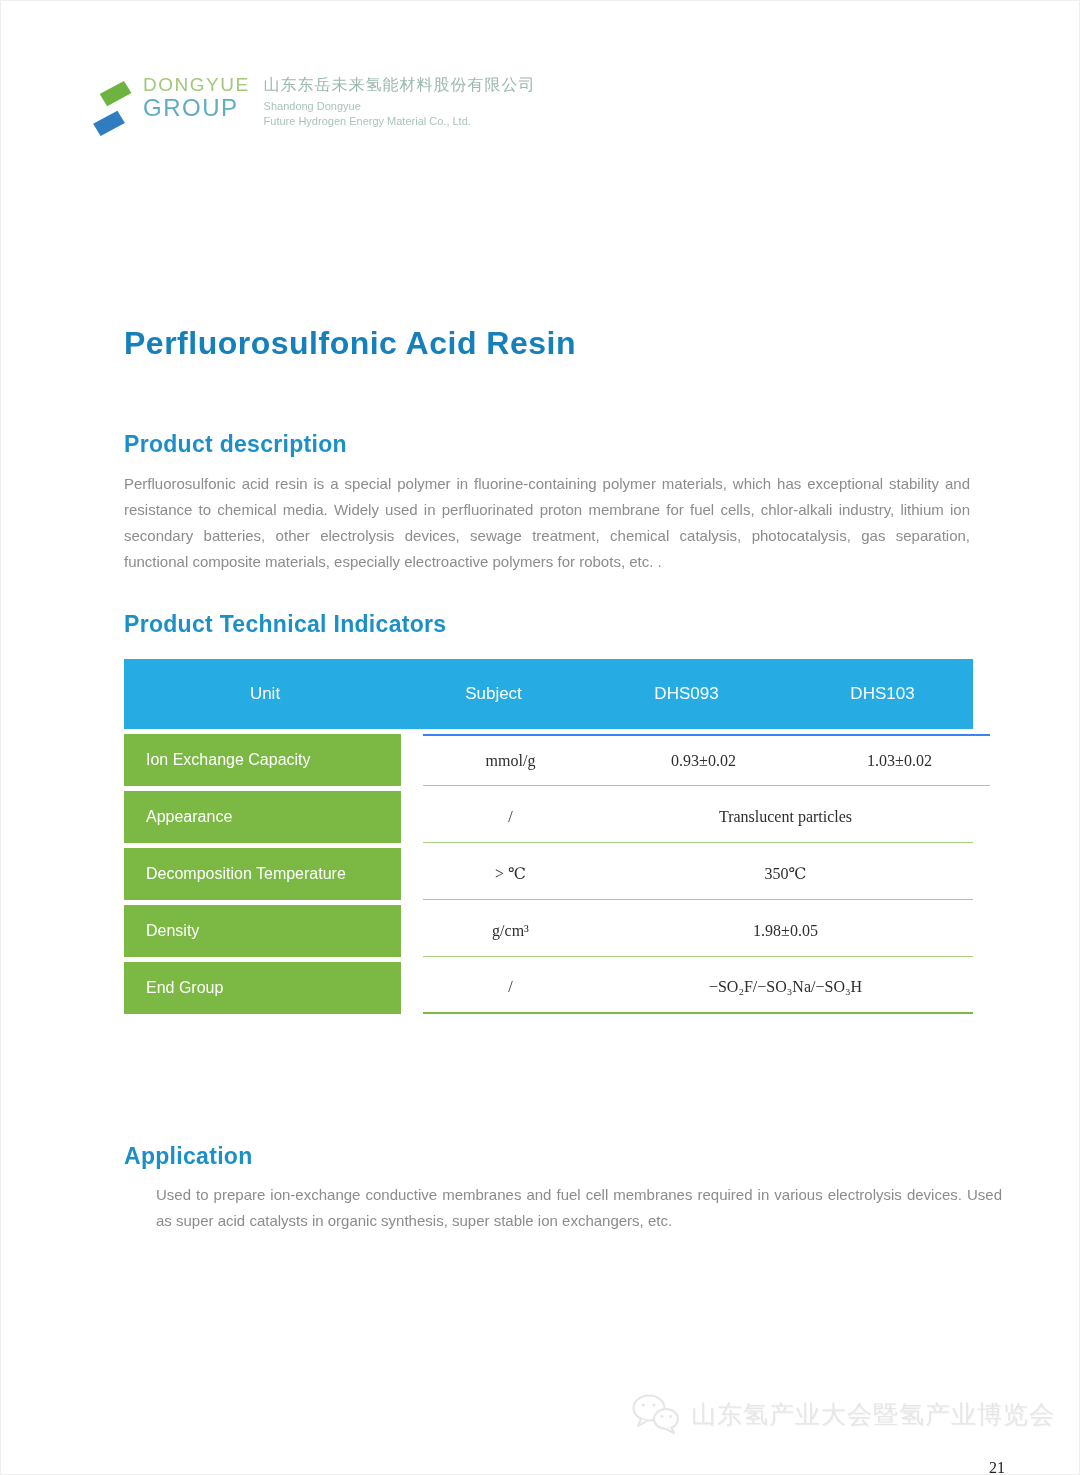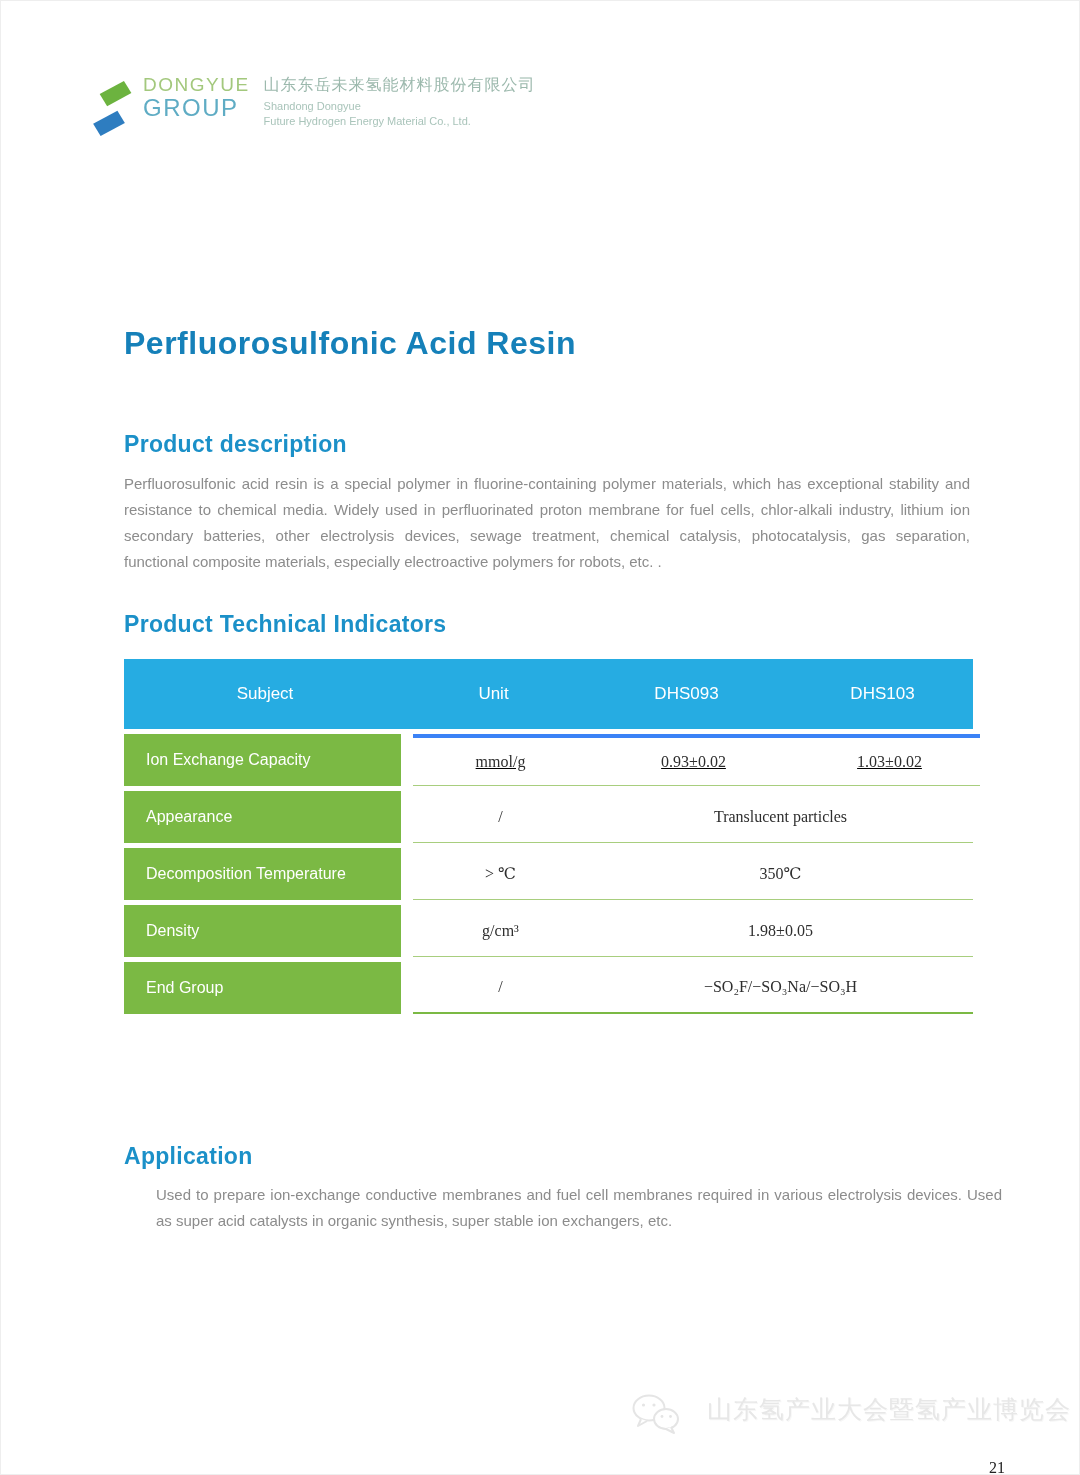--- a/index.html
+++ b/index.html
@@ -41,39 +41,39 @@
   .t-description { top:470px; }
   .t-application { top:1181px;margin-left:32px; }
 
   
   .tech-table { position:absolute; left:123px; top:658px; width:849px; }
   .thead {
     display:grid; grid-template-columns:282px 175px 211px 181px;
     height:70px; background:#26ace2; margin-bottom:5px;
   }
   .th { display:flex; align-items:center; justify-content:center; color:#ffffff; font-size:17px; font-weight:500; }
-  .trow { display:grid; grid-template-columns:277px 1fr; column-gap:12px; height:52px; margin-bottom:5px; }
+  .trow { display:grid; grid-template-columns:277px 1fr; column-gap:22px; height:52px; margin-bottom:5px; }
   .tlabel {
     background:#7bb944; color:#ffffff; font-size:16px;
     display:flex; align-items:center; padding-left:22px;
   }
   .tvalues { display:grid; border-bottom:1px solid #a8ce7e; }
-  .tvalues.first { border-top:4px solid #3b82f6;text-decoration:underline; }
+  .tvalues.first { border-top:2px solid #3b82f6; }
   .tvalues.cols3 { grid-template-columns:175px 211px 181px; }
   .tvalues.cols2 { grid-template-columns:175px 1fr; }
   .trow:last-child .tvalues { border-bottom:2px solid #7bb944; }
   .tcell {
     display:flex; align-items:center; justify-content:center;
     font-family:"Liberation Serif","DejaVu Serif",serif; font-size:16px; color:#2e2e2e;
   }
 
   
   .watermark {
     position:absolute; left:630px; top:1392px;
-    display:flex; align-items:flex-start; gap:26px;
+    display:flex; align-items:center; gap:10px;
     color:#e7e7e7; font-size:25px; letter-spacing:1px; white-space:nowrap;
     text-shadow:1px 1px 0 #f7f7f7;
   }
   .page-number {
     position:absolute; left:988px; top:1458px;
     font-family:"Liberation Serif","DejaVu Serif",serif;
     font-size:16px; color:#222222; z-index:2;
   }
 </style>
 </head>
@@ -101,22 +101,22 @@
 
   <div class="doc-title">Perfluorosulfonic Acid Resin</div>
 
   <div class="section-heading h-description">Product description</div>
   <div class="body-text t-description">Perfluorosulfonic acid resin is a special polymer in fluorine-containing polymer materials, which has exceptional stability and resistance to chemical media. Widely used in perfluorinated proton membrane for fuel cells, chlor-alkali industry, lithium ion secondary batteries, other electrolysis devices, sewage treatment, chemical catalysis, photocatalysis, gas separation, functional composite materials, especially electroactive polymers for robots, etc. .</div>
 
   <div class="section-heading h-indicators">Product Technical Indicators</div>
 
   <div class="tech-table">
     <div class="thead">
+      <div class="th">Unit</div>
       <div class="th">Subject</div>
-      <div class="th">Unit</div>
       <div class="th">DHS093</div>
       <div class="th">DHS103</div>
     </div>
 
     <div class="trow">
       <div class="tlabel">Ion Exchange Capacity</div>
       <div class="tvalues cols3 first">
         <div class="tcell">mmol/g</div>
         <div class="tcell">0.93±0.02</div>
         <div class="tcell">1.03±0.02</div>

